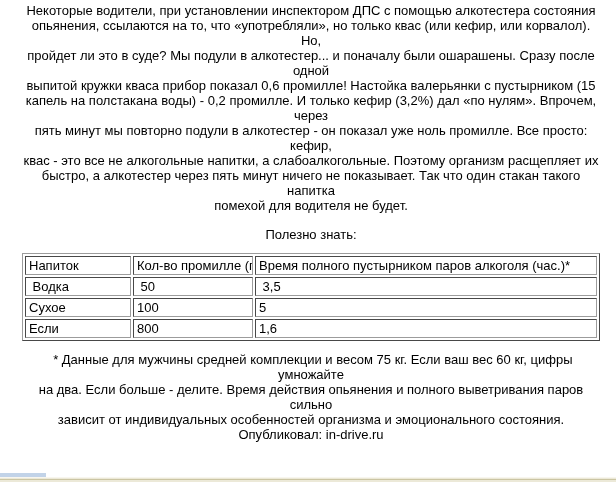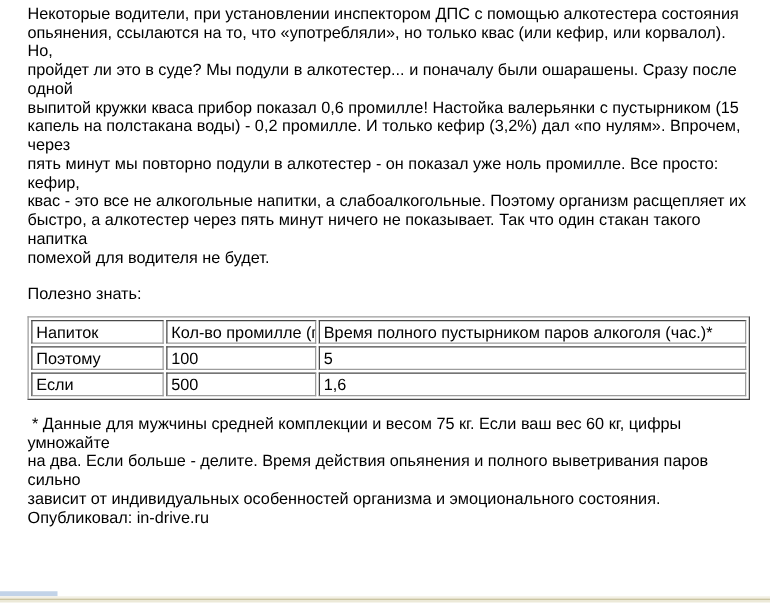--- a/index.html
+++ b/index.html
@@ -3,21 +3,21 @@
 <meta charset="utf-8">
 <style>
   html,body{margin:0;padding:0;}
   body{
     width:616px;height:482px;overflow:hidden;position:relative;
     background:#ffffff;color:#000000;
     font-family:"Liberation Sans",sans-serif;
     font-size:13px;line-height:15px;
   }
   .content{position:absolute;top:3px;left:22px;width:578px;}
-  p{margin:0;white-space:pre-wrap;}
+  p{margin:0;white-space:pre-wrap;text-align:center;}
   .useful-label{margin-top:14px;}
   table.drinks{
     border-collapse:separate;border-spacing:2px;
     border:1px outset #9c9c9c;
     width:578px;table-layout:fixed;
     margin-top:11px;
     font-size:13px;line-height:15px;
   }
   table.drinks td{
     border:1px inset #9c9c9c;
@@ -62,27 +62,32 @@
         <col class="col-amount">
         <col>
     </colgroup>
     <tbody>
       <tr>
         <td>Напиток</td>
         <td>Кол-во промилле (г)</td>
         <td>Время полного пустырником паров алкоголя (час.)*</td>
       </tr>
       <tr>
-        <td>Поэтому</td>
+        <td> Водка</td>
+        <td> 50</td>
+        <td> 3,5</td>
+      </tr>
+      <tr>
+        <td>Сухое</td>
         <td>100</td>
         <td>5</td>
       </tr>
       <tr>
         <td>Если</td>
-        <td>500</td>
+        <td>800</td>
         <td>1,6</td>
       </tr>
     </tbody>
   </table>
 
   <p class="footnote"> * Данные для мужчины средней комплекции и весом 75 кг. Если ваш вес 60 кг, цифры умножайте
 на два. Если больше - делите. Время действия опьянения и полного выветривания паров сильно
 зависит от индивидуальных особенностей организма и эмоционального состояния.
 Опубликовал: in-drive.ru</p>
 

